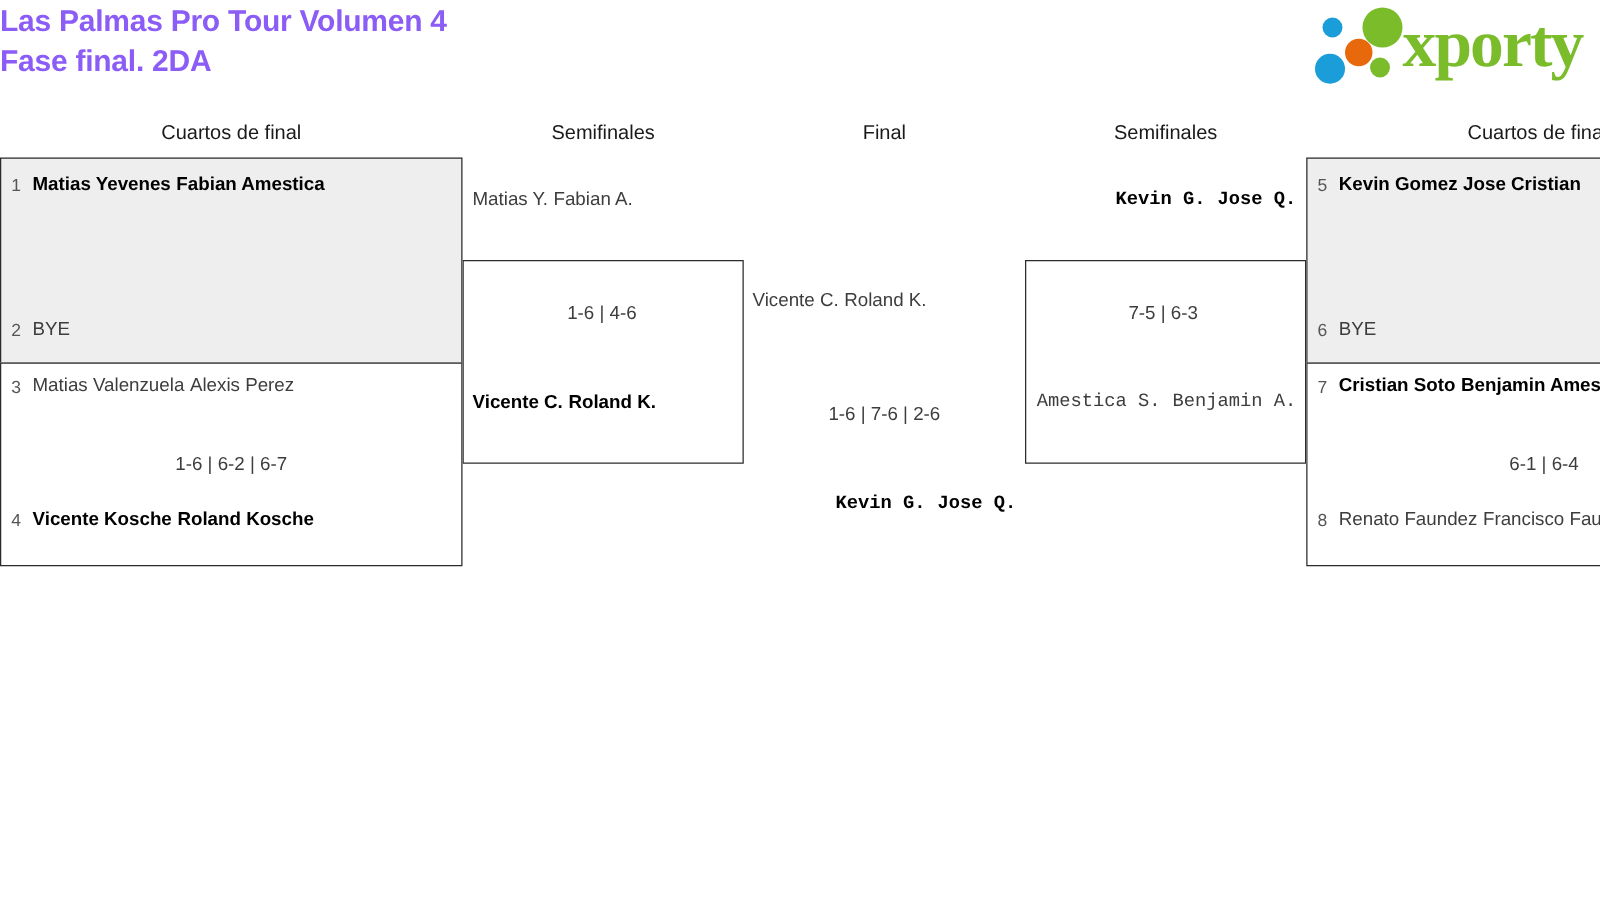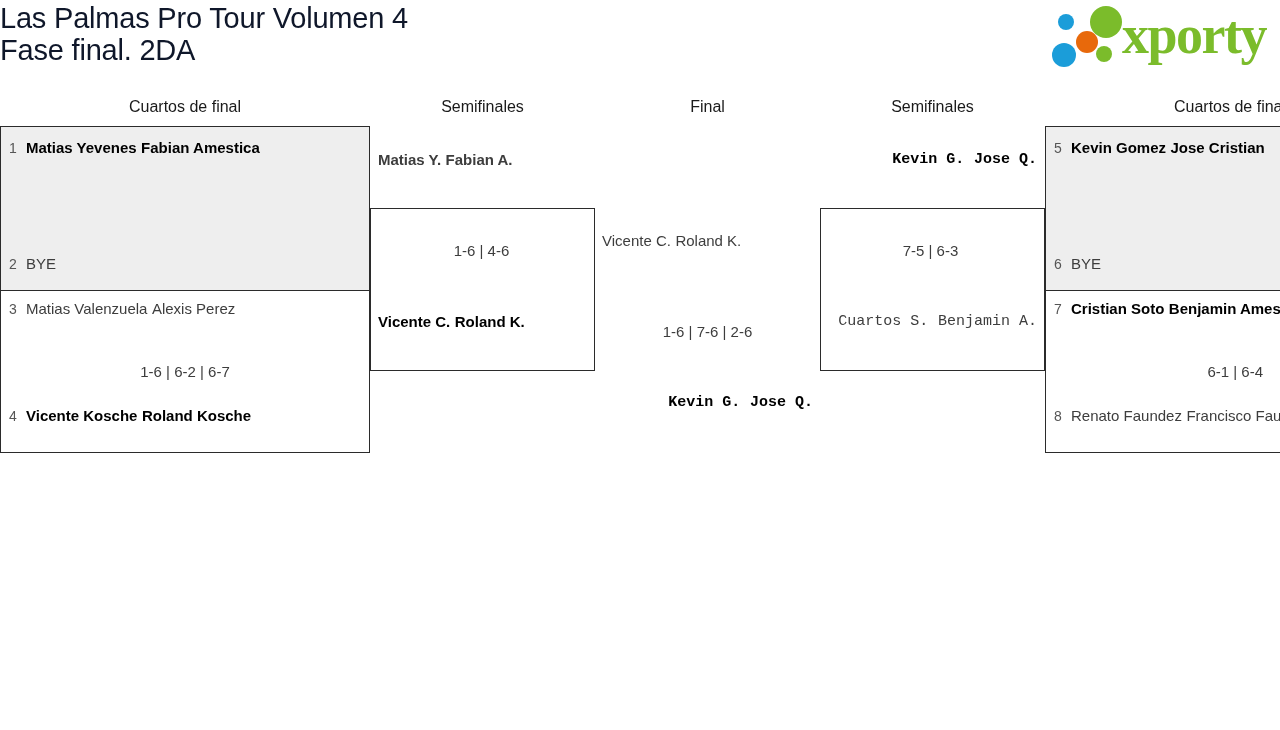--- a/index.html
+++ b/index.html
@@ -19,24 +19,24 @@
   }
 
   
   .title-block {
     position: absolute;
     left: 0px;
     top: 2px;
     width: 700px;
   }
   .title-line {
-    font-size: 29px;
+    font-size: 24px;
     line-height: 32px;
-    font-weight: 400;
-    color: #0f172a;
+    font-weight: 700;
+    color: #8b5cf6;
     letter-spacing: -0.2px;
     white-space: nowrap;
   }
 
   
   .logo {
     position: absolute;
     left: 1050px;
     top: 4px;
     width: 226px;
@@ -189,21 +189,21 @@
   </div>
   <div class="score" style="left:0px; top:362px; width:370px; text-align:center;">1-6 | 6-2 | 6-7</div>
   <div class="entry winner" style="left:8px; top:406px;">
     <span class="seed">4</span>
     <span class="names">
       <span class="nm">Vicente Kosche</span>
       <span class="nm">Roland Kosche</span>
     </span>
   </div>
 
-  <div class="entry" style="left:378px; top:150px;font-weight:bold;">
+  <div class="entry" style="left:378px; top:150px;">
     <span class="names">
       <span class="nm">Matias Y.</span>
       <span class="nm">Fabian A.</span>
     </span>
   </div>
   <div class="score" style="left:370px; top:241px; width:199px; text-align:center;padding-left:24px;">1-6 | 4-6</div>
   <div class="entry winner" style="left:378px; top:312px;">
     <span class="names">
       <span class="nm">Vicente C.</span>
       <span class="nm">Roland K.</span>
@@ -226,21 +226,21 @@
 
   <div class="entry right winner" style="left:820px; top:150px; width:217px; justify-content:flex-start;">
     <span class="names">
       <span class="nm">Kevin G.</span>
       <span class="nm">Jose Q.</span>
     </span>
   </div>
   <div class="score" style="left:820px; top:241px; width:221px; text-align:center;">7-5 | 6-3</div>
   <div class="entry right" style="left:820px; top:312px; width:217px; justify-content:flex-start;">
     <span class="names">
-      <span class="nm">Cuartos S.</span>
+      <span class="nm">Amestica S.</span>
       <span class="nm">Benjamin A.</span>
     </span>
   </div>
 
   <div class="entry winner" style="left:1053px; top:138px;">
     <span class="seed">5</span>
     <span class="names">
       <span class="nm">Kevin Gomez</span>
       <span class="nm">Jose Cristian</span>
     </span>

